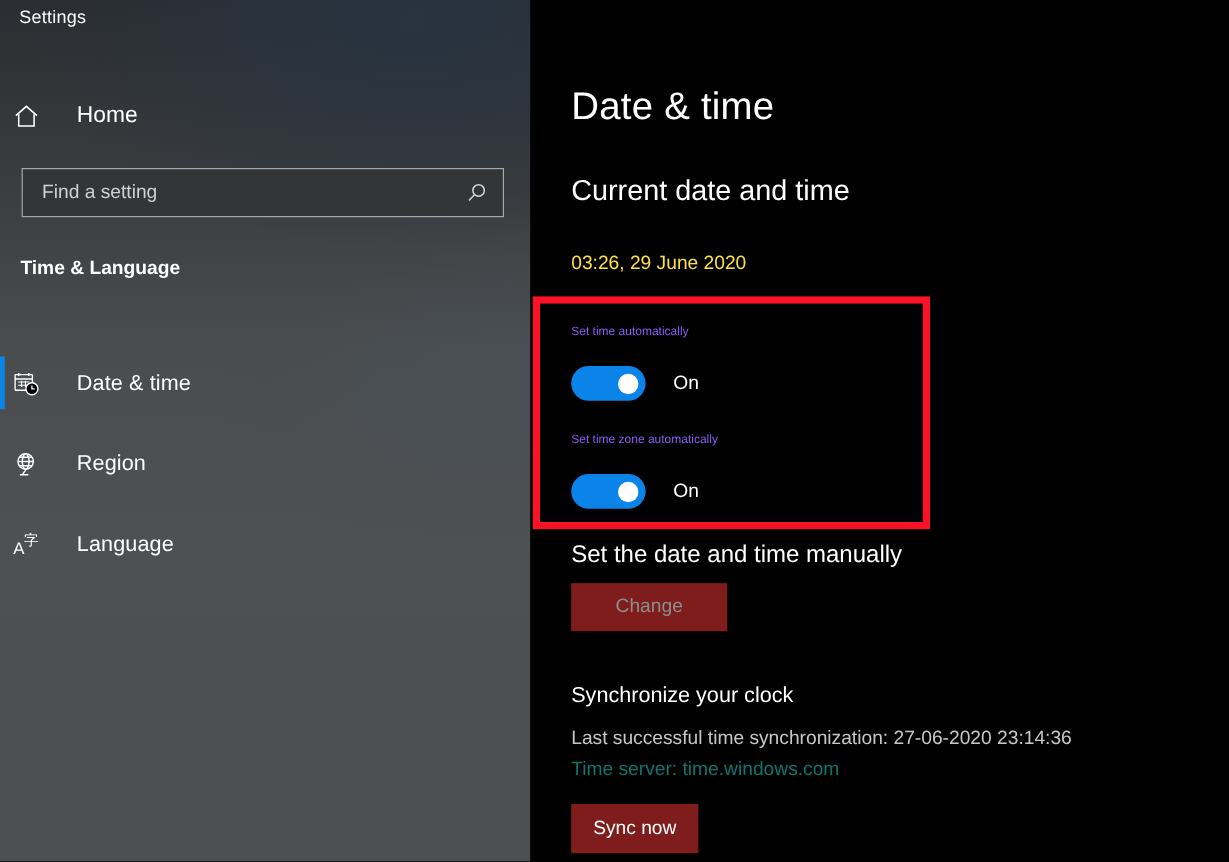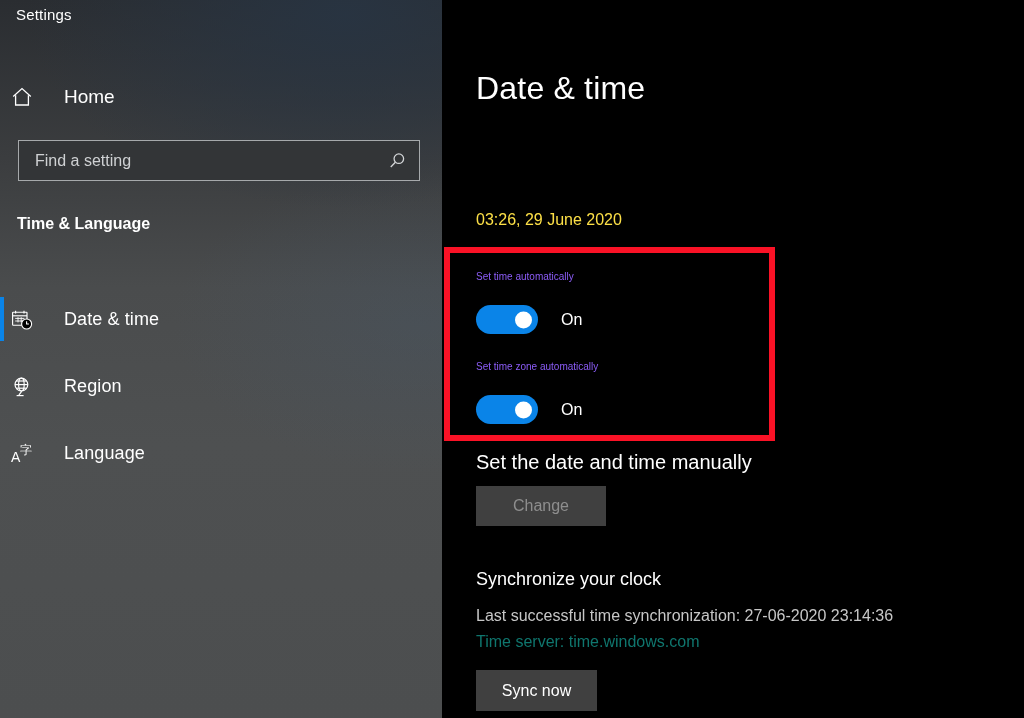--- a/index.html
+++ b/index.html
@@ -113,36 +113,36 @@
     transform: translateY(-50%);
     width: 17px; height: 17px; border-radius: 50%;
     background: #ffffff;
   }
   .toggle-state { font-size: 16px; color: #ffffff; margin-left: 23px; }
 
   #manual-label { position: absolute; left: 34px; top: 451px; font-size: 20px; color: #ffffff; }
 
   .win-button {
     position: absolute;
-    background: #404040;
+    background: #7f1d1d;
     border: none;
     font-family: "Liberation Sans", sans-serif;
     font-size: 16px;
     color: #ffffff;
     cursor: pointer;
   }
   #change-button {
     left: 34px; top: 486px;
     width: 130px; height: 40px;
     color: #8e8e8e;
     cursor: default;
   }
   #sync-now-button {
     left: 34px; top: 670px;
-    width: 121px; height: 41px;
+    width: 106px; height: 41px;
   }
 
   #section-sync {
     position: absolute; left: 34px; top: 569px;
     font-size: 18px; color: #ffffff; font-weight: 400;
   }
   #last-sync-line {
     position: absolute; left: 34px; top: 607px;
     font-size: 16px; color: #c7c7c7;
   }
@@ -241,20 +241,21 @@
       </div>
 
 
     </div>
   </div>
 
   <div id="content">
 
     <div id="page-title">Date &amp; time</div>
 
+    <div id="section-current">Current date and time</div>
 
     <div id="current-datetime">03:26, 29 June 2020</div>
 
     <div id="auto-time-label" class="setting-label">Set time automatically</div>
 
     <div id="auto-time-toggle-row" class="toggle-row">
       <div class="toggle">
         <span class="knob"></span>
       </div>
       <span class="toggle-state">On</span>

